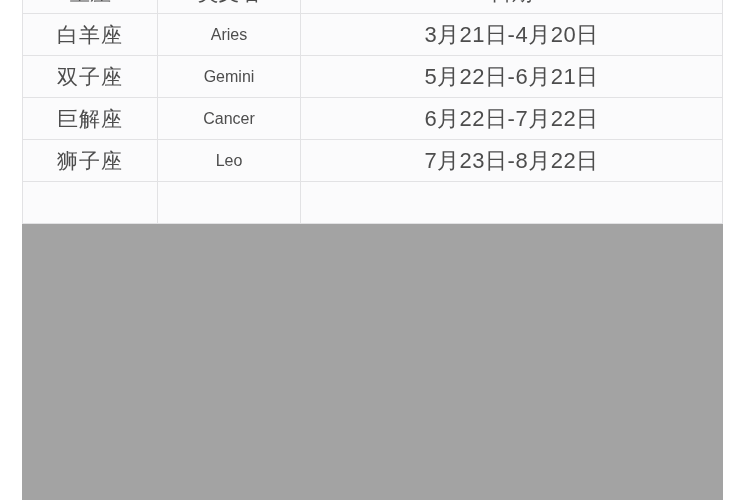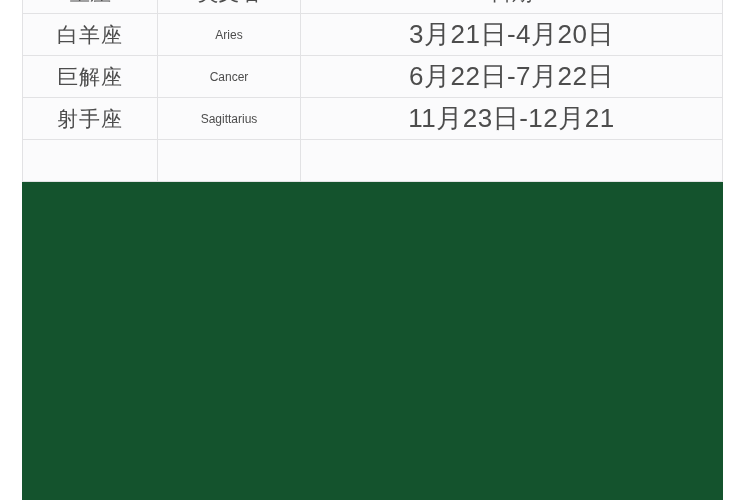--- a/index.html
+++ b/index.html
@@ -11,21 +11,21 @@
     width: 750px;
     height: 500px;
     overflow: hidden;
     font-family: "Liberation Sans", "DejaVu Sans", sans-serif;
   }
 
   #page {
     position: relative;
     width: 750px;
     height: 500px;
-    background: #14532d;
+    background: #a3a3a3;
     overflow: hidden;
   }
 
   
   #table-clip {
     position: absolute;
     left: 22px;
     top: -29px;           
     width: 700px;
     overflow: visible;
@@ -56,24 +56,24 @@
   
   col.c-cn  { width: 135px; }
   col.c-en  { width: 143px; }
   col.c-dt  { width: 422px; }
 
   td.cell-cn {
     font-size: 21px;
     letter-spacing: 1px;
   }
   td.cell-en {
-    font-size: 12px;
+    font-size: 16px;
   }
   td.cell-dt {
-    font-size: 26px;
+    font-size: 22px;
     letter-spacing: 0.5px;
   }
 
   th.head-cell {
     font-size: 21px;
     color: #4d4d4d;
     background: #fbfbfc;
   }
 
   tr.blank-row td {
@@ -113,28 +113,33 @@
           <th class="head-cell">日期</th>
         </tr>
       </thead>
       <tbody id="table-body">
           <tr>
             <td class="cell-cn">白羊座</td>
             <td class="cell-en">Aries</td>
             <td class="cell-dt">3月21日-4月20日</td>
           </tr>
           <tr>
+            <td class="cell-cn">双子座</td>
+            <td class="cell-en">Gemini</td>
+            <td class="cell-dt">5月22日-6月21日</td>
+          </tr>
+          <tr>
             <td class="cell-cn">巨解座</td>
             <td class="cell-en">Cancer</td>
             <td class="cell-dt">6月22日-7月22日</td>
           </tr>
           <tr>
-            <td class="cell-cn">射手座</td>
-            <td class="cell-en">Sagittarius</td>
-            <td class="cell-dt">11月23日-12月21</td>
+            <td class="cell-cn">狮子座</td>
+            <td class="cell-en">Leo</td>
+            <td class="cell-dt">7月23日-8月22日</td>
           </tr>
           <tr class="blank-row">
             <td class="cell-cn"></td>
             <td class="cell-en"></td>
             <td class="cell-dt"></td>
           </tr>
         </tbody>
     </table>
   </div>
 

